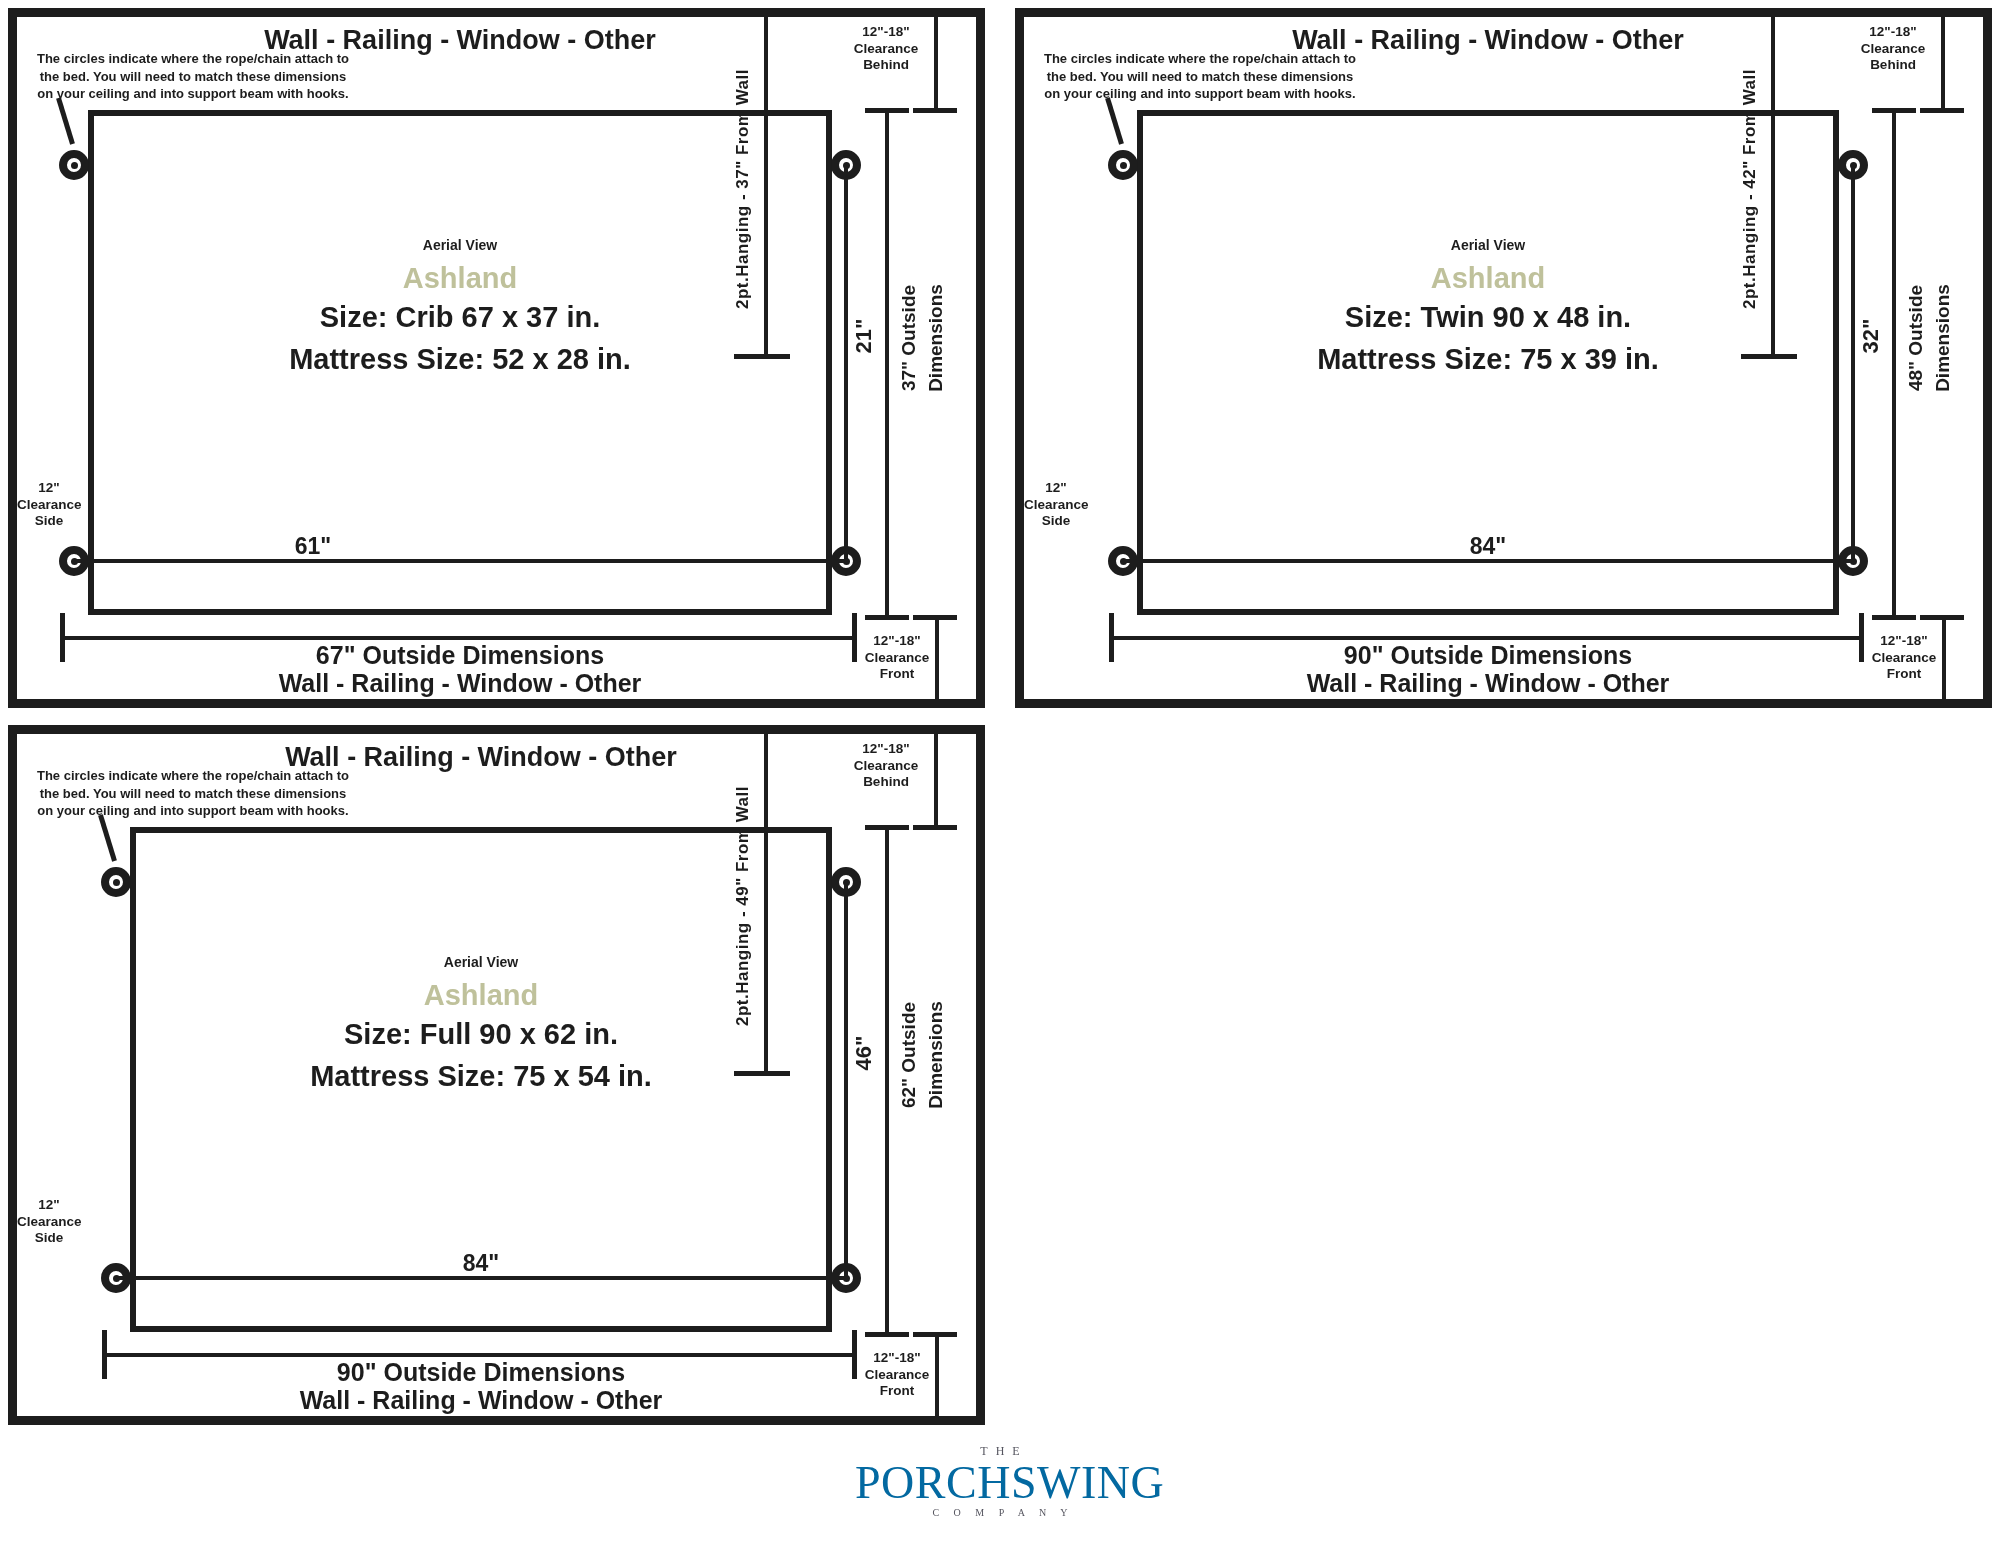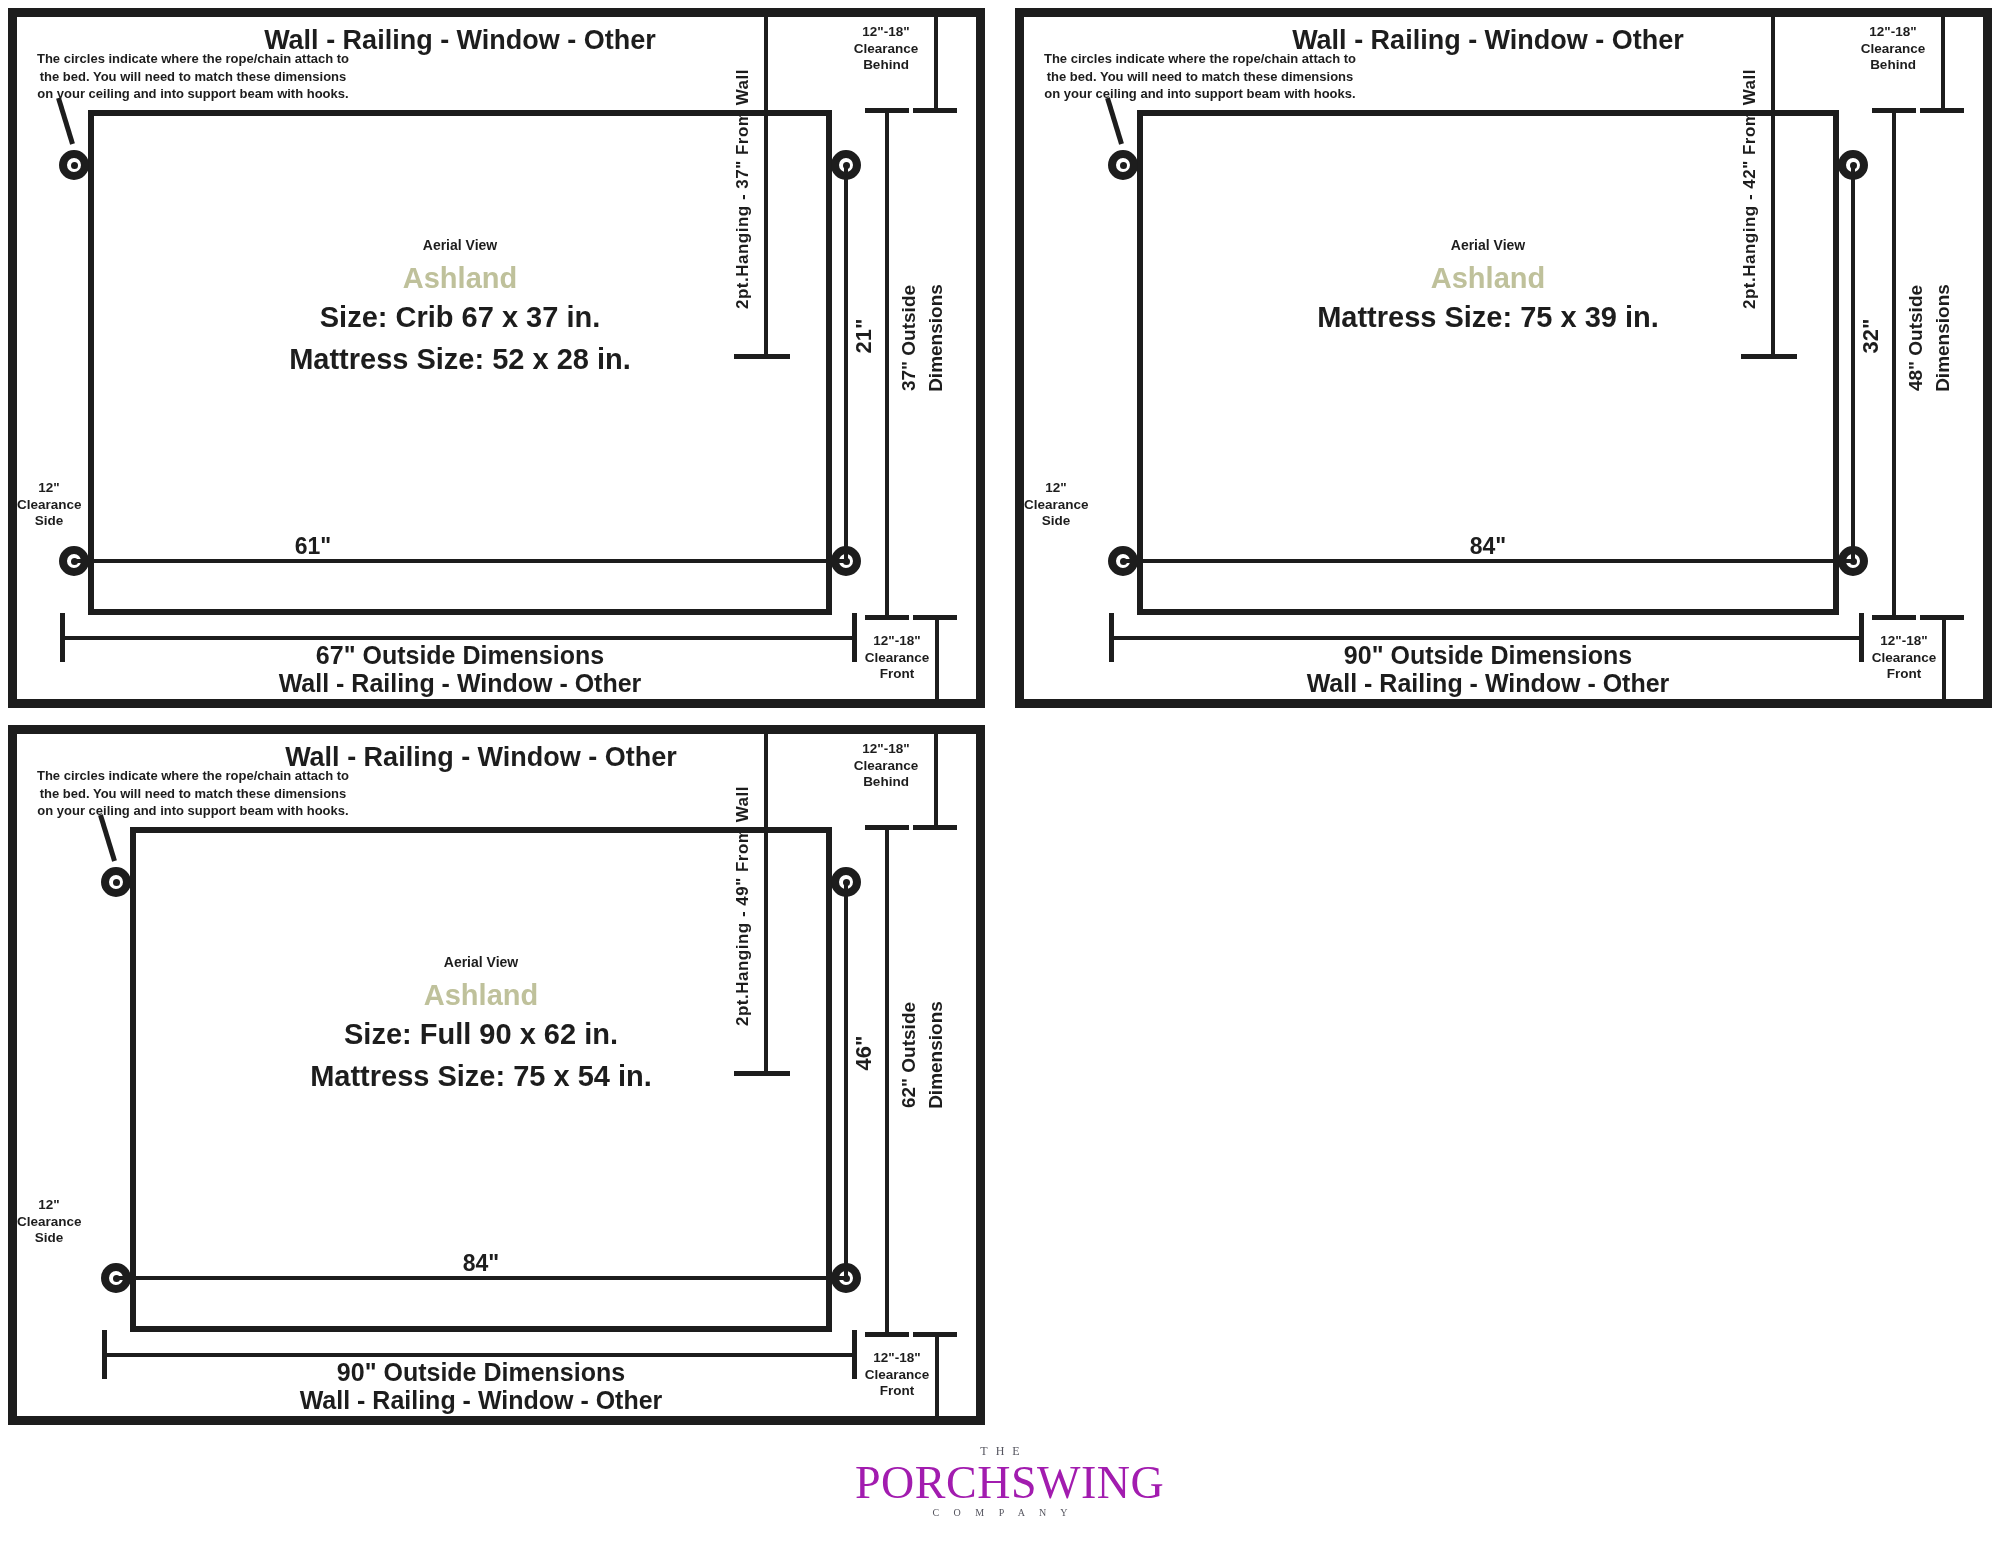--- a/index.html
+++ b/index.html
@@ -128,20 +128,21 @@
   <div class="panel p2 wide">
     <div class="top-label">Wall - Railing - Window - Other</div>
     <div class="note">The circles indicate where the rope/chain attach to
 the bed. You will need to match these dimensions
 on your ceiling and into support beam with hooks.</div>
     <div class="pointer"></div>
     <div class="bed"></div>
     <div class="textblock">
       <div class="aerial">Aerial View</div>
       <div class="model model-name" style="color: rgb(191, 193, 155);">Ashland</div>
+      <div class="size">Size: Twin 90 x 48 in.</div>
       <div class="mattress">Mattress Size: 75 x 39 in.</div>
     </div>
     <div class="circle c-tl"></div>
     <div class="circle c-tr"></div>
     <div class="circle c-bl"></div>
     <div class="circle c-br"></div>
     <div class="hang-line"></div>
     <div class="hang-cap"></div>
     <div class="rot hang-label">2pt.Hanging - 42" From Wall</div>
     <div class="span-line"></div>
@@ -221,17 +222,17 @@
     <div class="cf-text">12"-18"
 Clearance
 Front</div>
     <div class="cs-text">12"
 Clearance
 Side</div>
   </div>
 
   <div class="logo">
     <div class="logo-the" style="color: rgb(85, 85, 95);">THE</div>
-    <div class="logo-name" style="color: #a21caf;">PORCHSWING</div>
+    <div class="logo-name" style="color: #0369a1;">PORCHSWING</div>
     <div class="logo-co" style="color: rgb(85, 85, 95);">C O M P A N Y</div>
   </div>
 
 </div>
 
 </body></html>

